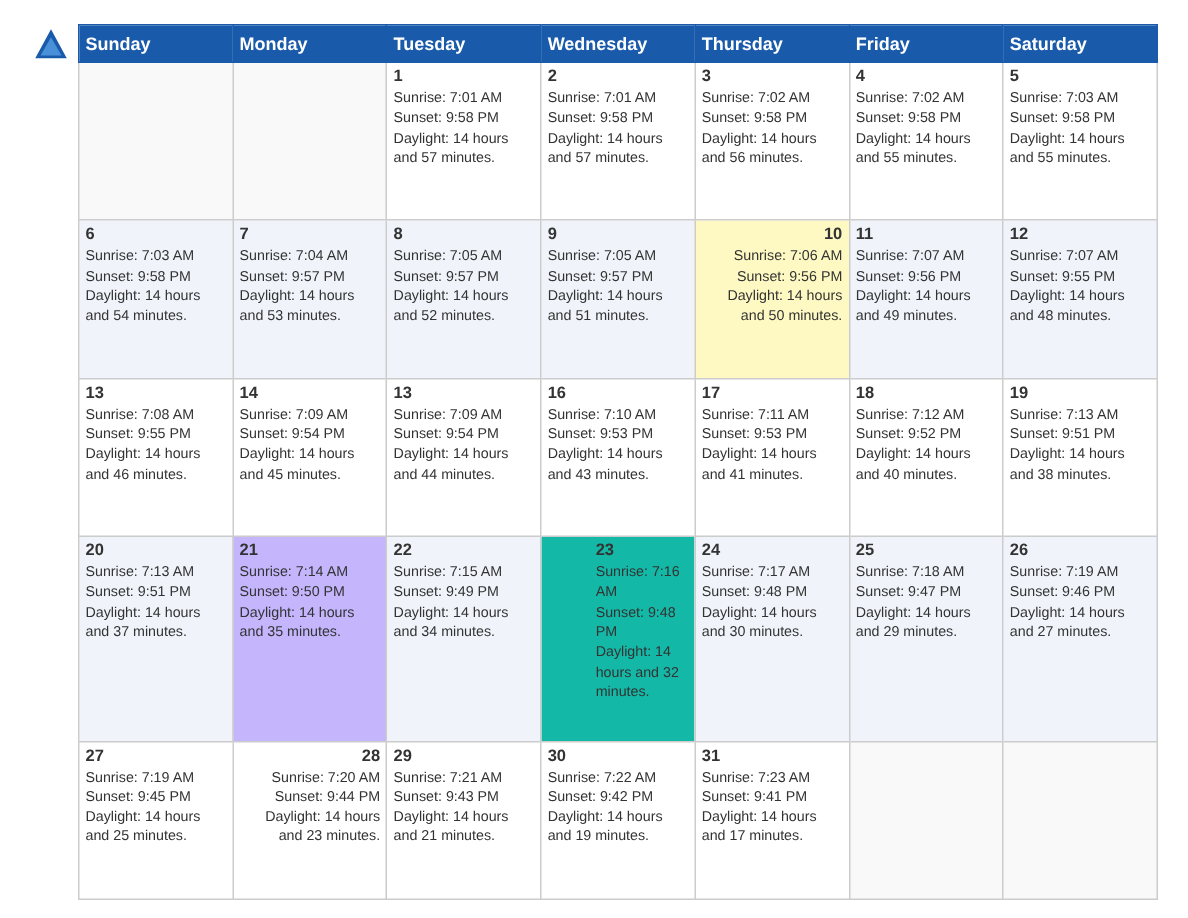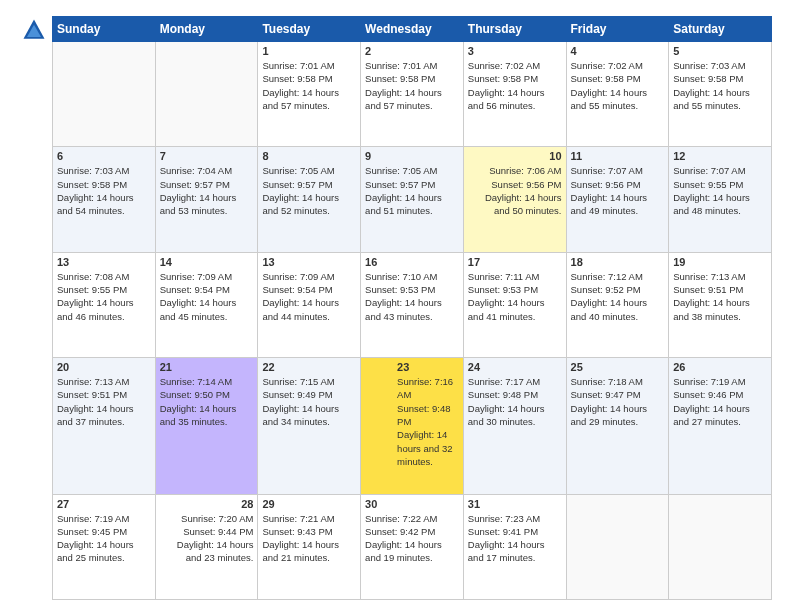--- a/index.html
+++ b/index.html
@@ -222,21 +222,21 @@
             <div class="day-info">Sunrise: 7:13 AM<br>Sunset: 9:51 PM<br>Daylight: 14 hours and 37 minutes.</div>
           </td>
           <td style="background: #c4b5fd;">
             <span class="day-num">21</span>
             <div class="day-info">Sunrise: 7:14 AM<br>Sunset: 9:50 PM<br>Daylight: 14 hours and 35 minutes.</div>
           </td>
           <td style="background: rgb(240, 244, 250);">
             <span class="day-num">22</span>
             <div class="day-info">Sunrise: 7:15 AM<br>Sunset: 9:49 PM<br>Daylight: 14 hours and 34 minutes.</div>
           </td>
-          <td style="background: #fde047; padding-left: 36px;">
+          <td style="background: #14b8a6; padding-left: 36px;">
             <span class="day-num">23</span>
             <div class="day-info">Sunrise: 7:16 AM<br>Sunset: 9:48 PM<br>Daylight: 14 hours and 32 minutes.</div>
           </td>
           <td style="background: rgb(240, 244, 250);">
             <span class="day-num">24</span>
             <div class="day-info">Sunrise: 7:17 AM<br>Sunset: 9:48 PM<br>Daylight: 14 hours and 30 minutes.</div>
           </td>
           <td style="background: rgb(240, 244, 250);">
             <span class="day-num">25</span>
             <div class="day-info">Sunrise: 7:18 AM<br>Sunset: 9:47 PM<br>Daylight: 14 hours and 29 minutes.</div>

